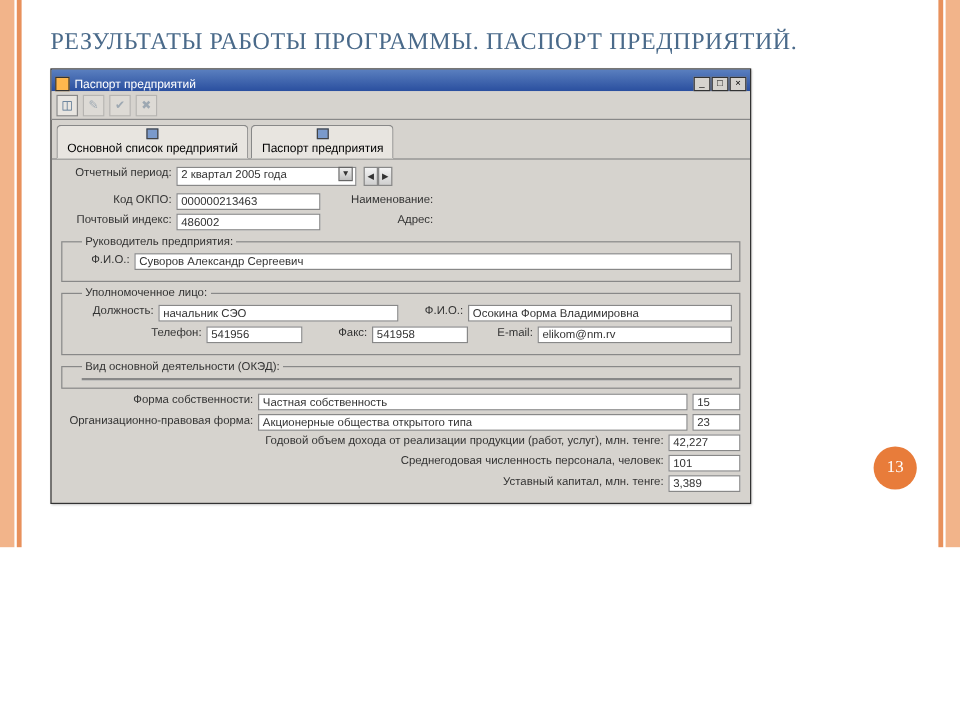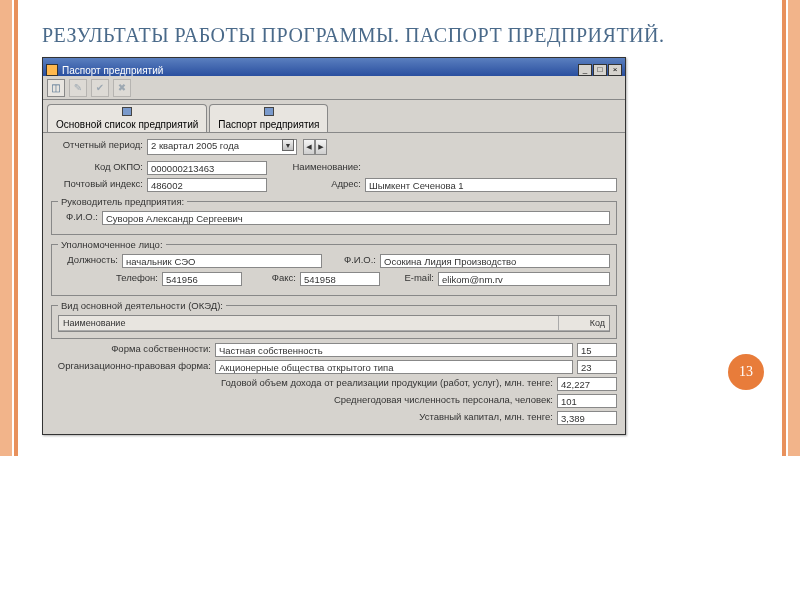--- a/index.html
+++ b/index.html
@@ -32,21 +32,21 @@
   .title {
     font-size: 20px;
     color: #4a6a8a;
     font-family: Georgia, serif;
     letter-spacing: 0.5px;
     margin-bottom: 10px;
   }
   .page-num {
     position: absolute;
     right: 24px;
-    bottom: 66px;
+    bottom: 48px;
     width: 36px; height: 36px;
     border-radius: 50%;
     background: #e87c3a;
     color: #fff;
     display: flex;
     align-items: center;
     justify-content: center;
     font-size: 14px;
     font-family: Georgia, serif;
   }
@@ -163,21 +163,21 @@
     width: 12px; height: 16px;
     border: 1px solid #888;
     background: linear-gradient(#f4f4f4,#cfcfcf);
     font-size: 7px;
     display: flex; align-items: center; justify-content: center;
     cursor: pointer;
   }
   fieldset {
     border: 1px solid #888;
     margin: 4px 0;
-    padding: 4px 6px 6px 6px;
+    padding: 4px 6px 6px 16px;
   }
   legend { font-size: 9.5px; padding: 0 3px; color: #333; }
   .table {
     border: 1px solid #888;
     background: #fff;
     width: 100%;
     font-size: 9px;
   }
   .thead { display: flex; background: #e8e5e0; }
   .th, .td {
@@ -244,56 +244,51 @@
       <div class="row" style="margin-top:6px">
         <span class="lbl" style="width:92px">Код ОКПО:</span>
         <div class="field" style="width:120px">000000213463</div>
         <span class="lbl" style="width:90px">Наименование:</span>
       </div>
 
       <div class="row">
         <span class="lbl" style="width:92px">Почтовый индекс:</span>
         <div class="field" style="width:120px">486002</div>
         <span class="lbl" style="width:90px">Адрес:</span>
-        <div class="field" style="flex:1">Шымкент Сеченова 1</div>
       </div>
 
       <fieldset>
         <legend>Руководитель предприятия:</legend>
         <div class="row">
           <span class="lbl" style="width:40px">Ф.И.О.:</span>
           <div class="field" style="flex:1">Суворов Александр Сергеевич</div>
         </div>
       </fieldset>
 
       <fieldset>
         <legend>Уполномоченное лицо:</legend>
         <div class="row">
           <span class="lbl" style="width:60px">Должность:</span>
           <div class="field" style="width:200px">начальник СЭО</div>
           <span class="lbl" style="width:50px">Ф.И.О.:</span>
-          <div class="field" style="flex:1">Осокина Лидия Производство</div>
+          <div class="field" style="flex:1">Осокина Форма Владимировна</div>
         </div>
         <div class="row" style="margin-top:4px">
           <span class="lbl" style="width:100px">Телефон:</span>
           <div class="field" style="width:80px">541956</div>
           <span class="lbl" style="width:50px">Факс:</span>
           <div class="field" style="width:80px">541958</div>
           <span class="lbl" style="width:50px">E-mail:</span>
           <div class="field" style="flex:1">elikom@nm.rv</div>
         </div>
       </fieldset>
 
       <fieldset>
         <legend>Вид основной деятельности (ОКЭД):</legend>
         <div class="table">
-          <div class="thead">
-            <div class="th name">Наименование</div>
-            <div class="th code">Код</div>
-          </div>
         </div>
       </fieldset>
 
       <div class="row" style="margin-top:4px">
         <span class="lbl" style="width:160px">Форма собственности:</span>
         <div class="field" style="flex:1">Частная собственность</div>
         <div class="field" style="width:40px;text-align:right">15</div>
       </div>
 
       <div class="row">

